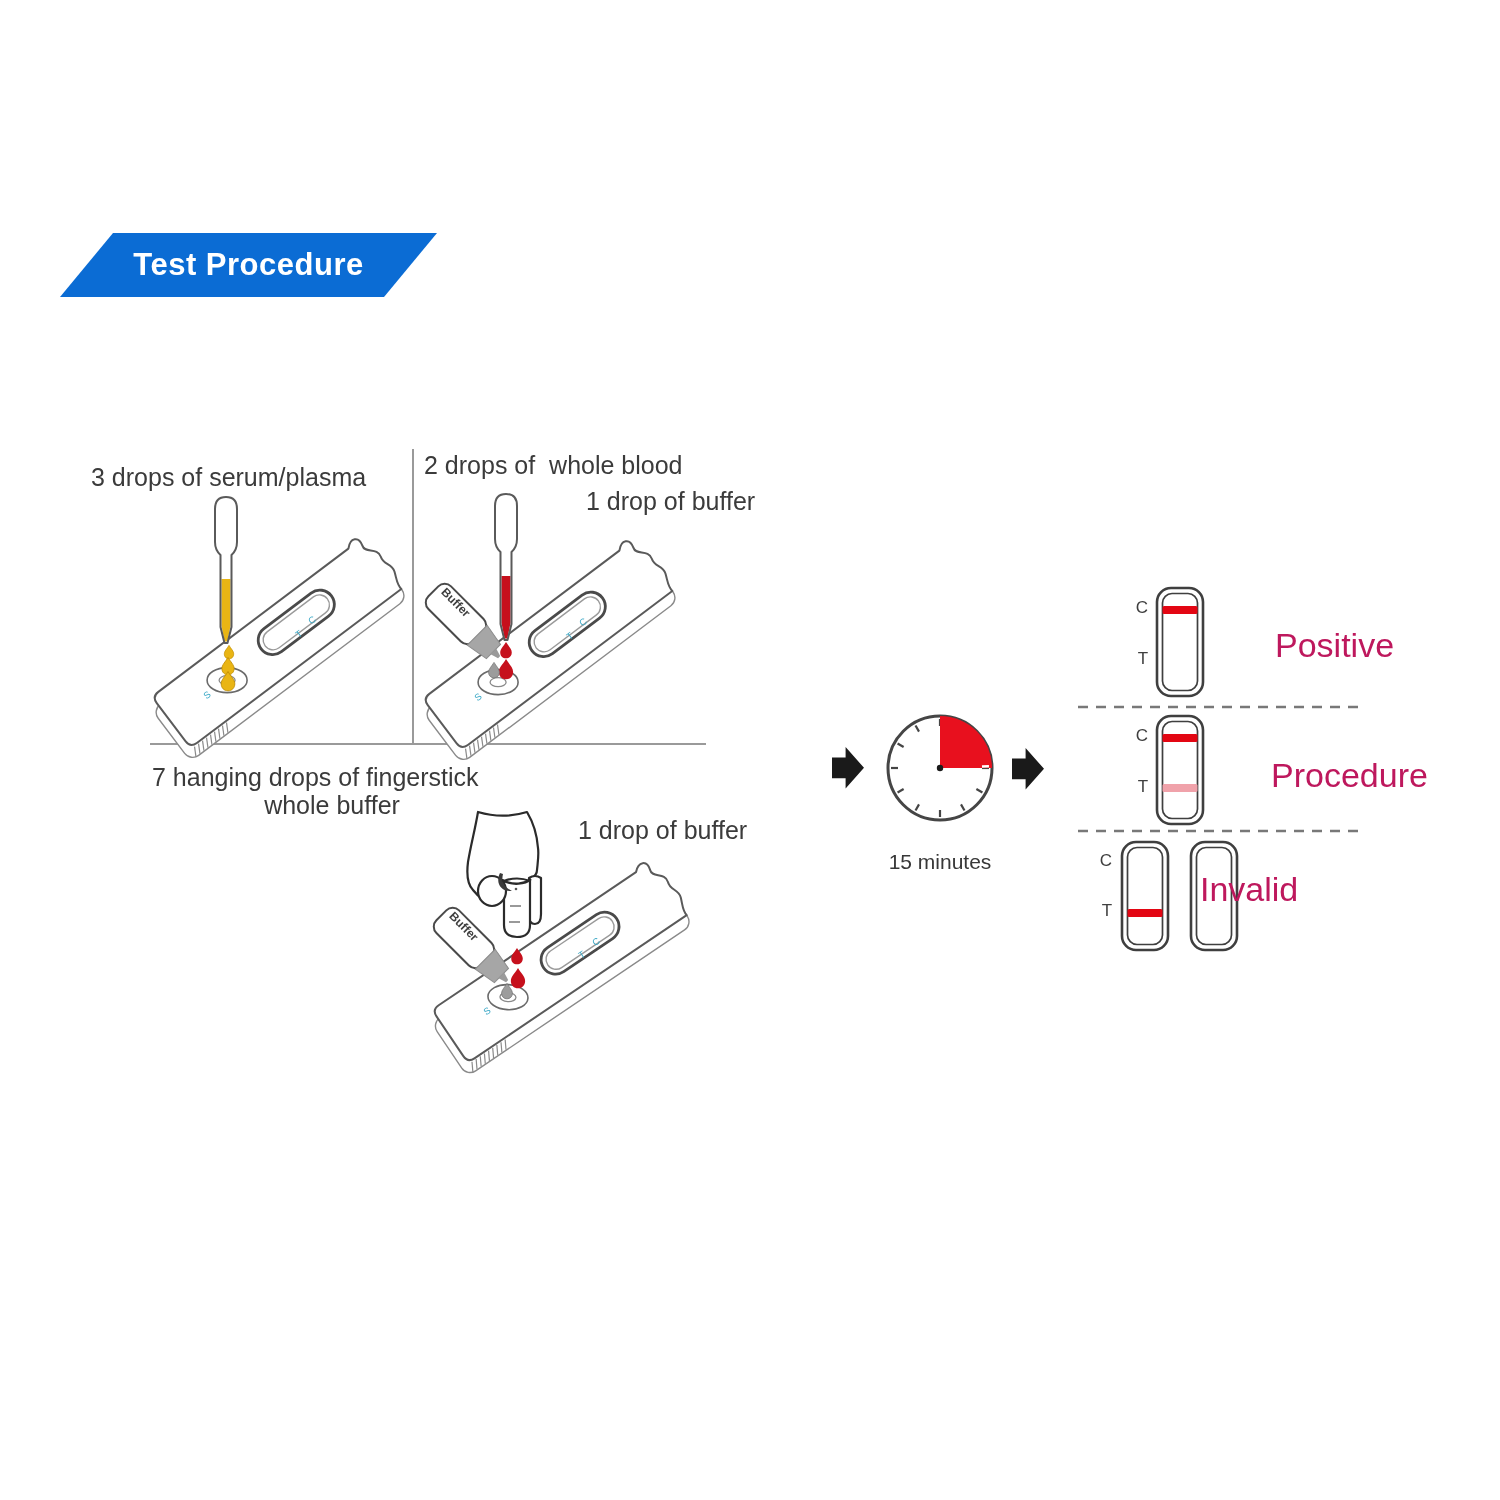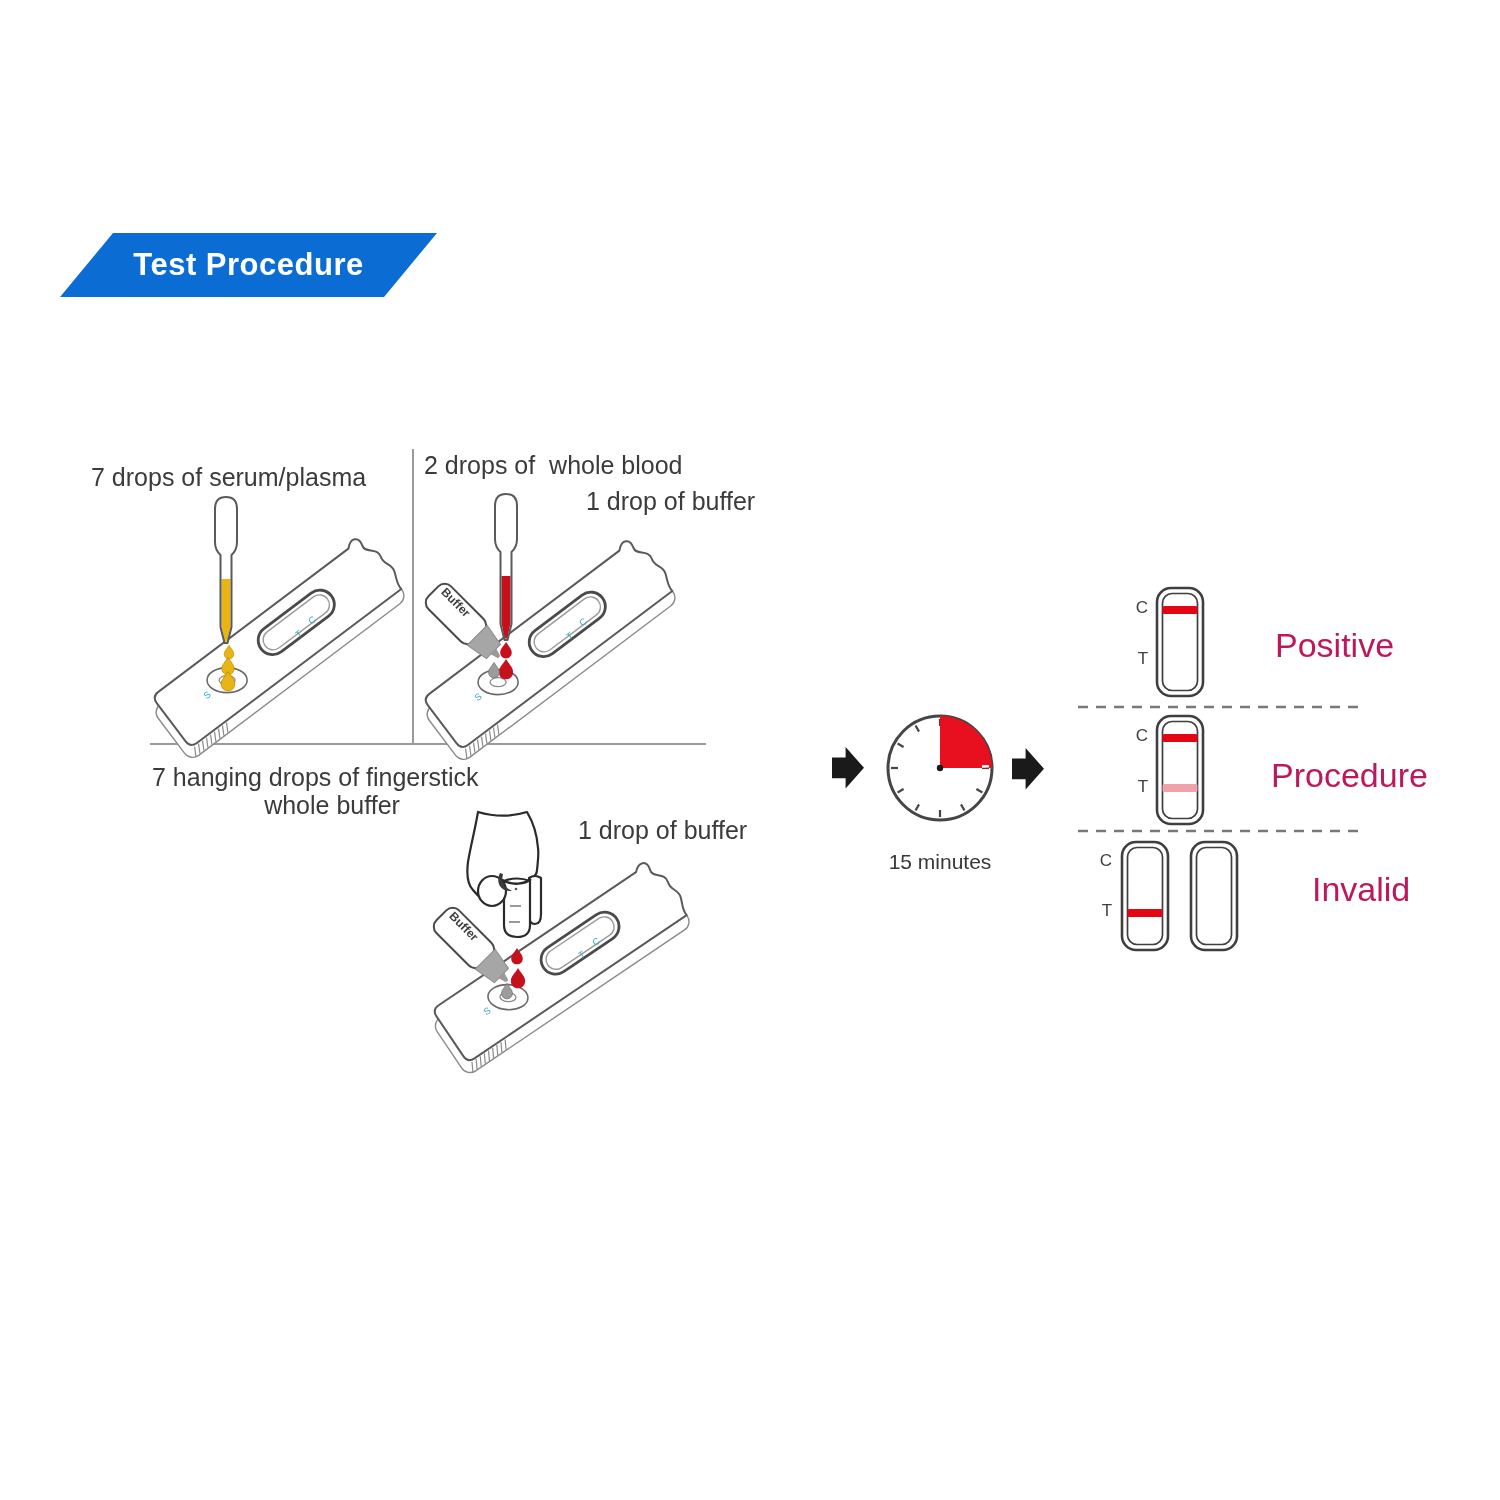--- a/index.html
+++ b/index.html
@@ -194,32 +194,32 @@
   <rect x="1162.5" y="734" width="35" height="8" rx="1.5" fill="#e30613"></rect>
   <rect x="1162.5" y="784" width="35" height="8" rx="1.5" fill="#f0a2aa"></rect>
 
   <line class="dashed" x1="1078" y1="831" x2="1358" y2="831"></line>
 
   <use href="#strip" transform="translate(1145,896)"></use>
   <rect x="1127.5" y="909" width="35" height="8" rx="1.5" fill="#e30613"></rect>
   <use href="#strip" transform="translate(1214,896)"></use>
 </svg>
 
-<div class="h-label" style="left:91px;top:463px;">7 drops of serum/plasma</div>
+<div class="h-label" style="left:91px;top:463px;">3 drops of serum/plasma</div>
 <div class="h-label" style="left:424px;top:451px;text-align:center;">2 drops of  whole blood</div>
 <div class="h-label" style="left:586px;top:487px;">1 drop of buffer</div>
 <div class="h-label" style="left:152px;top:763px;">7 hanging drops of fingerstick</div>
 <div class="h-label center" style="left:152px;top:791px;width:360px;">whole buffer</div>
 <div class="h-label" style="left:578px;top:816px;">1 drop of buffer</div>
 
 <div class="timer-caption">15 minutes</div>
 
 <div class="ct-label" style="left:1133px;top:598px;">C</div>
 <div class="ct-label" style="left:1134px;top:649px;">T</div>
 <div class="result-label" style="left:1275px;top:626px;">Positive</div>
 
 <div class="ct-label" style="left:1133px;top:726px;">C</div>
 <div class="ct-label" style="left:1134px;top:777px;">T</div>
 <div class="result-label" style="left:1271px;top:756px;">Procedure</div>
 
 <div class="ct-label" style="left:1097px;top:851px;">C</div>
 <div class="ct-label" style="left:1098px;top:901px;">T</div>
-<div class="result-label" style="left:1312px;top:870px;">Invalid</div>
+<div class="result-label" style="left:1200px;top:870px;">Invalid</div>
 
 </body></html>

